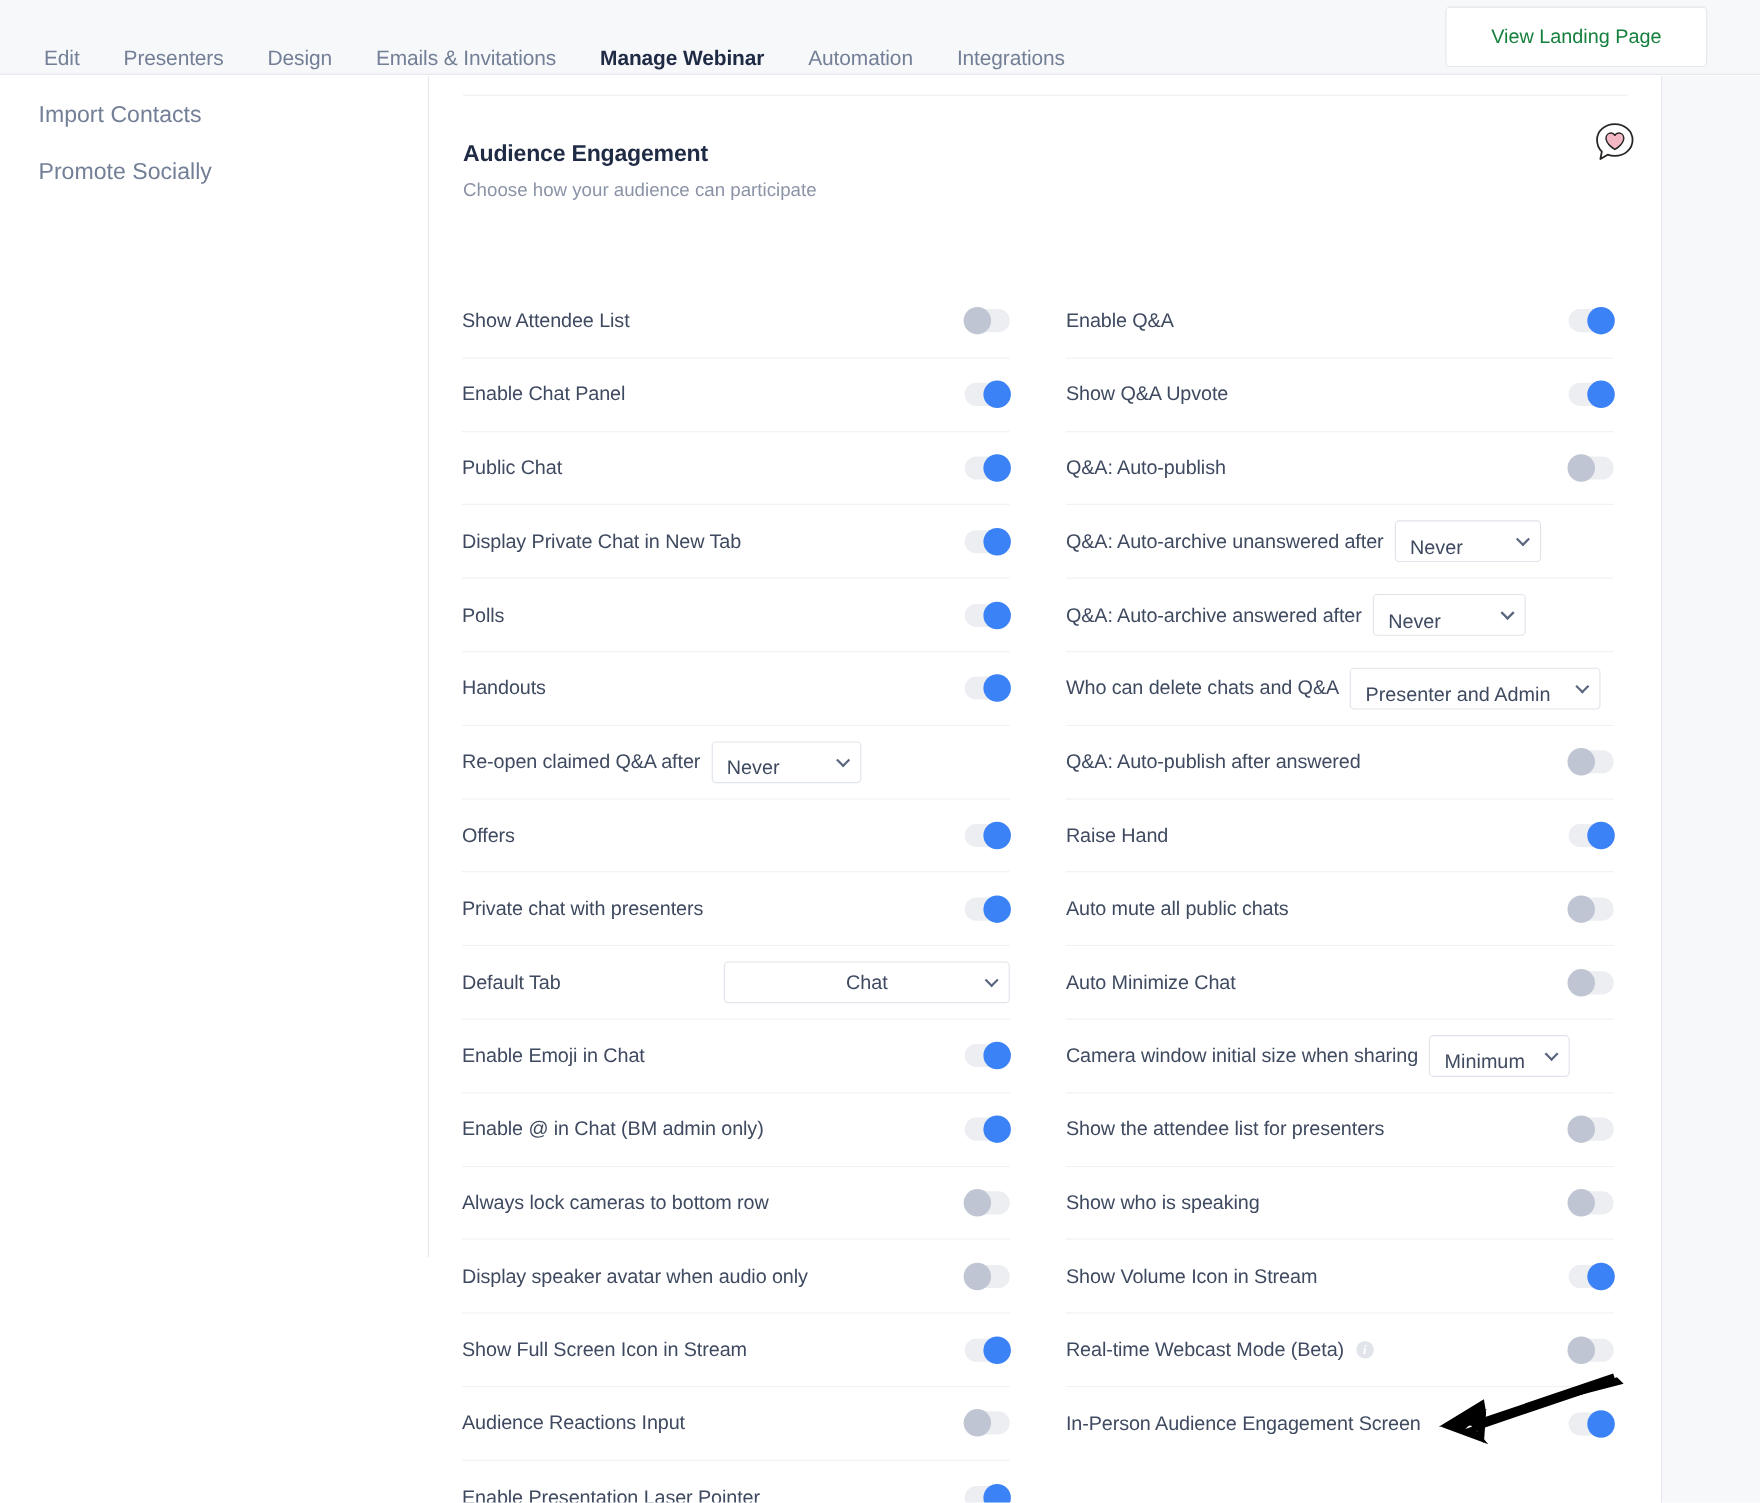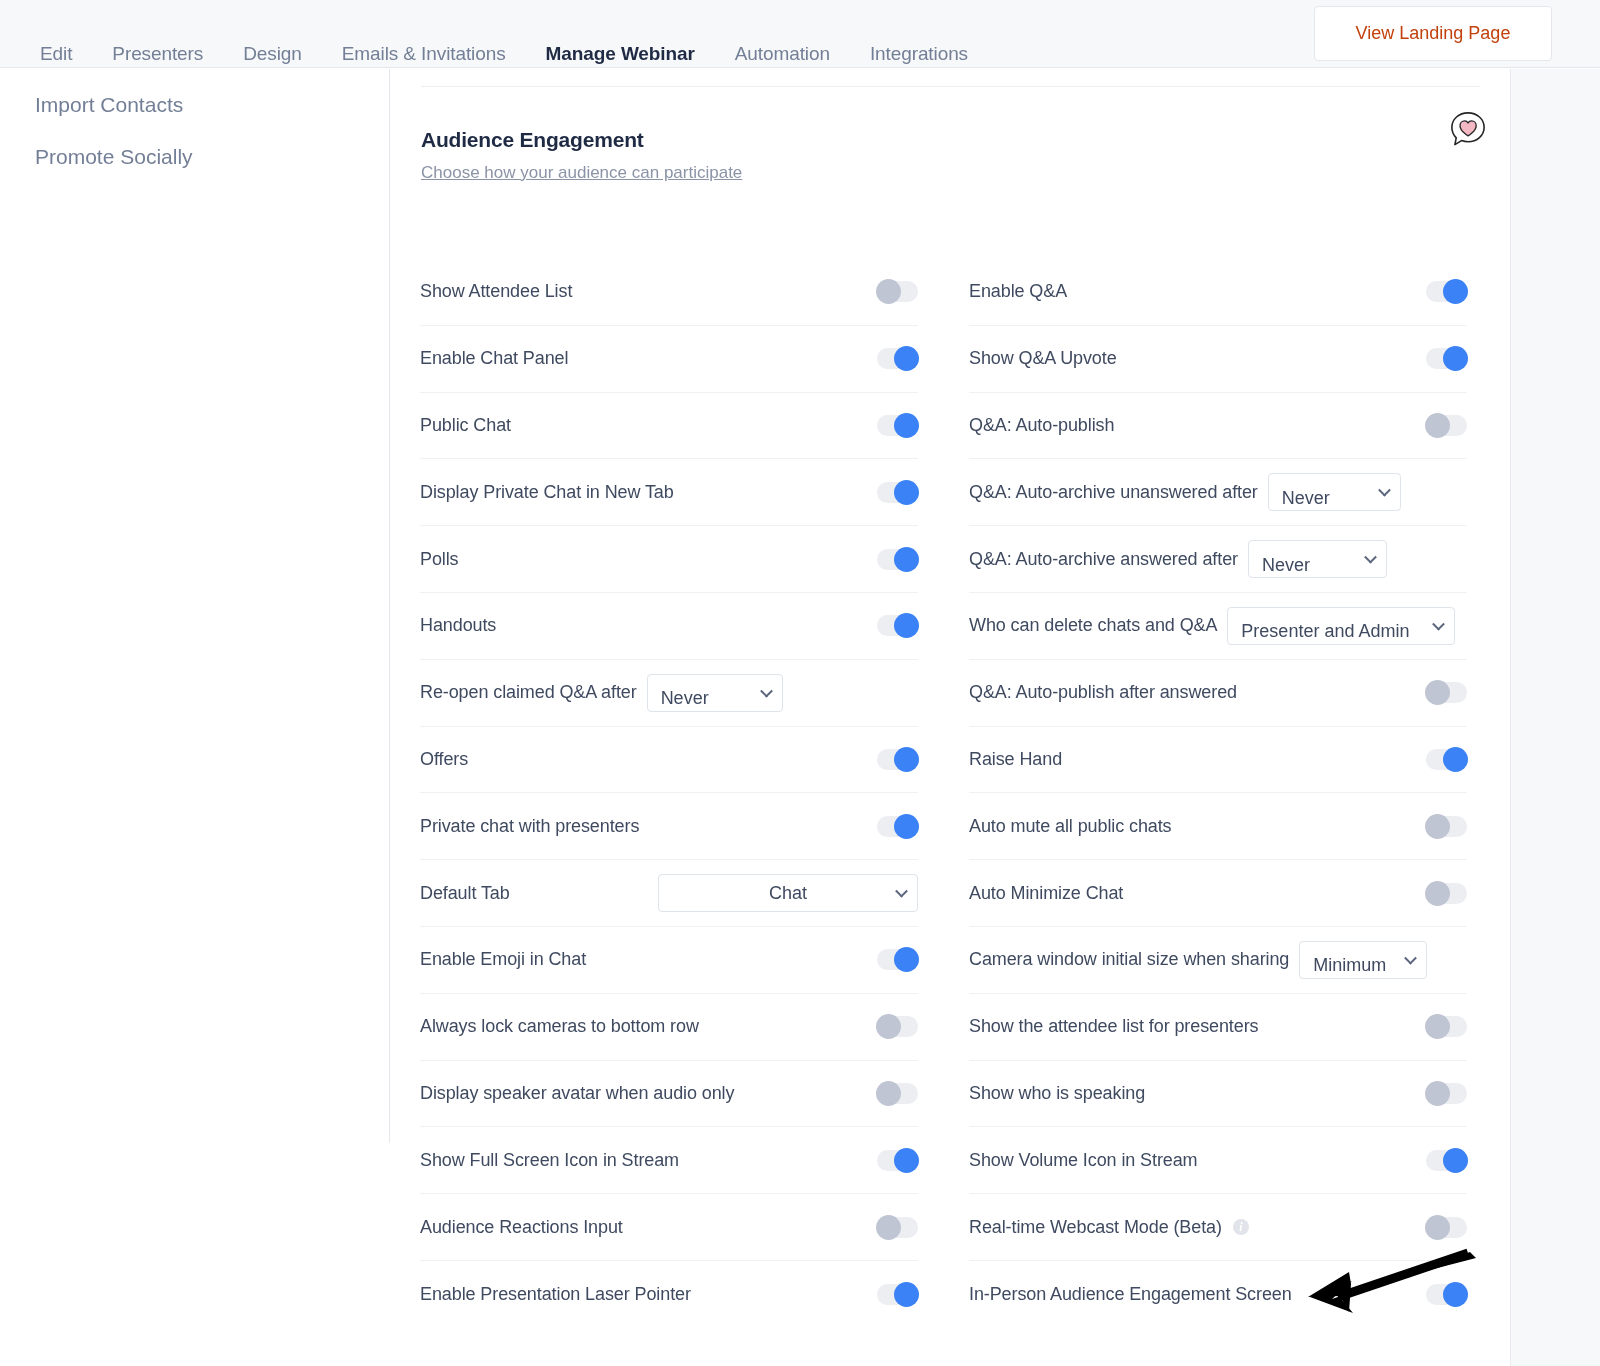--- a/index.html
+++ b/index.html
@@ -35,21 +35,21 @@
     position: absolute; left: 0; right: 0; bottom: 0;
     height: 4px; background: #3b82f6;
   }
   .landing-btn {
     position: absolute; right: 48px; top: 6px;
     width: 238px; height: 55px;
     background: #ffffff;
     border: 1px solid #e4e7ec;
     border-radius: 4px;
     display: flex; align-items: center; justify-content: center;
-    font-size: 18px; color: #c2410c;
+    font-size: 18px; color: #15803d;
     cursor: pointer;
   }
 
   
   .sidebar {
     position: absolute; left: 0; top: 69px;
     width: 390px; height: 1074px;
     background: #ffffff;
     border-right: 1px solid #e4e7ec;
     padding-top: 10px;
@@ -81,21 +81,21 @@
     position: absolute; left: 30px; top: 17px;
     width: 1059px; height: 1px; background: #eceef2;
   }
 
   .section-head { position: absolute; left: 30px; top: 59px; width: 1059px; }
   .section-title {
     font-size: 21px; font-weight: 700; color: #1f2a44; letter-spacing: -0.2px;
   }
   .section-sub {
     margin-top: 11px;
-    font-size: 17px; color: #8b93a7; text-decoration: underline;
+    font-size: 17px; color: #8b93a7;
   }
   .heart-badge {
     position: absolute; right: 23px; top: 41px;
     width: 38px; height: 38px;
   }
 
   
   .grid {
     position: absolute; left: 0; top: 190px;
     width: 1119px;
@@ -300,20 +300,27 @@
           </div>
         </div>
         <div class="row">
           <span class="label">Enable Emoji in Chat</span>
           <span class="spacer"></span>
           <div class="toggle on">
             <div class="knob"></div>
           </div>
         </div>
         <div class="row">
+          <span class="label">Enable @ in Chat (BM admin only)</span>
+          <span class="spacer"></span>
+          <div class="toggle on">
+            <div class="knob"></div>
+          </div>
+        </div>
+        <div class="row">
           <span class="label">Always lock cameras to bottom row</span>
           <span class="spacer"></span>
           <div class="toggle">
             <div class="knob"></div>
           </div>
         </div>
         <div class="row">
           <span class="label">Display speaker avatar when audio only</span>
           <span class="spacer"></span>
           <div class="toggle">

